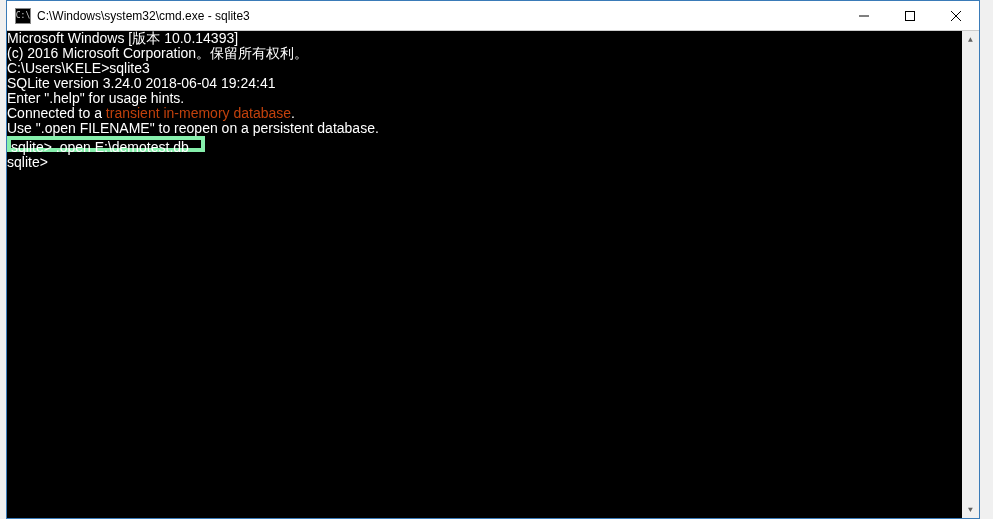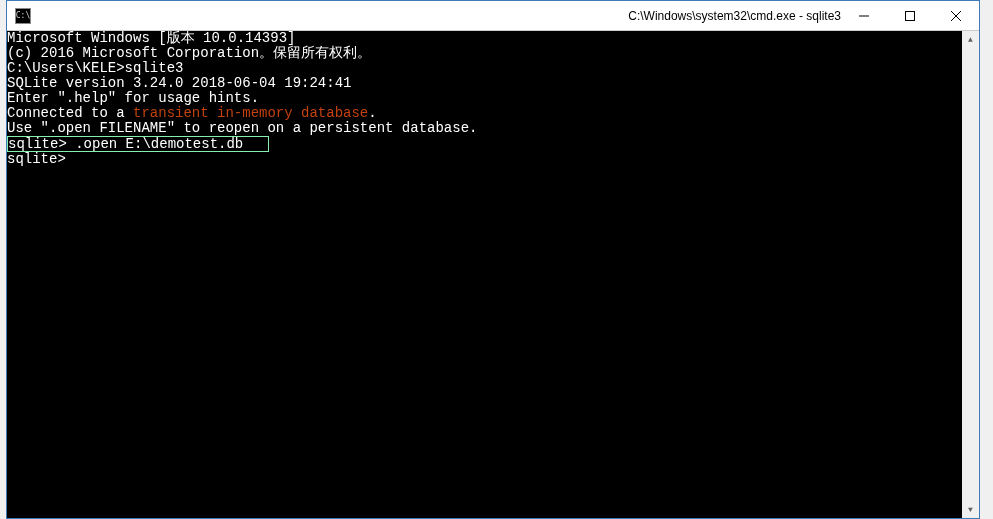--- a/index.html
+++ b/index.html
@@ -38,21 +38,20 @@
       color: #ccc;
       font-size: 8px;
       font-family: monospace;
       display: flex;
       align-items: center;
       justify-content: center;
       border: 1px solid #888;
     }
     .title-text {
       flex: 1;
-      text-align: right;
     }
     .win-controls {
       display: flex;
       height: 100%;
     }
     .win-btn {
       width: 46px;
       height: 100%;
       display: flex;
       align-items: center;
@@ -66,21 +65,21 @@
     .terminal-wrap {
       flex: 1;
       display: flex;
       background: #000;
       position: relative;
     }
     .terminal {
       flex: 1;
       background: #000;
       color: #fff;
-      font-family: Liberation Mono, monospace;
+      font-family: Liberation Sans, sans-serif;
       font-size: 14px;
       line-height: 15px;
       padding: 0;
       white-space: pre;
       overflow: hidden;
     }
     .scrollbar {
       width: 17px;
       background: #f0f0f0;
       display: flex;
@@ -95,21 +94,21 @@
       color: #606060;
       font-size: 8px;
     }
     .sb-track {
       flex: 1;
       background: #f0f0f0;
     }
     .line { display: block; }
     .red { color: #c2410c; }
     .redbox {
-      border: 1px solid #86efac;
+      border: 4px solid #86efac;
       display: inline-block;
       padding: 0 0;
       line-height: 14px;
       height: 16px;
     }
   </style>
 </head>
 <body>
 
 <div class="window">

